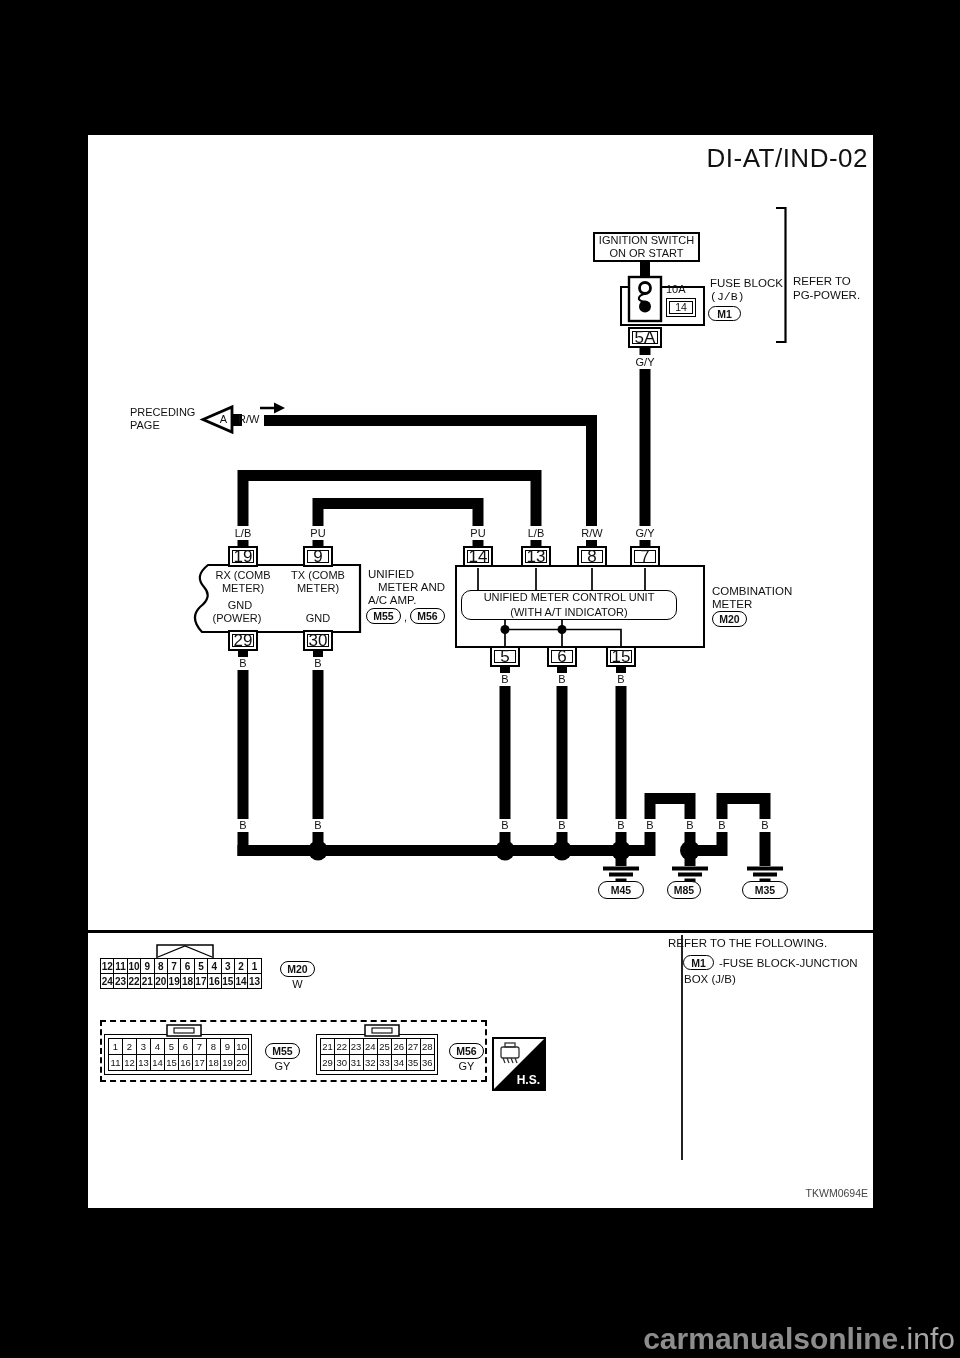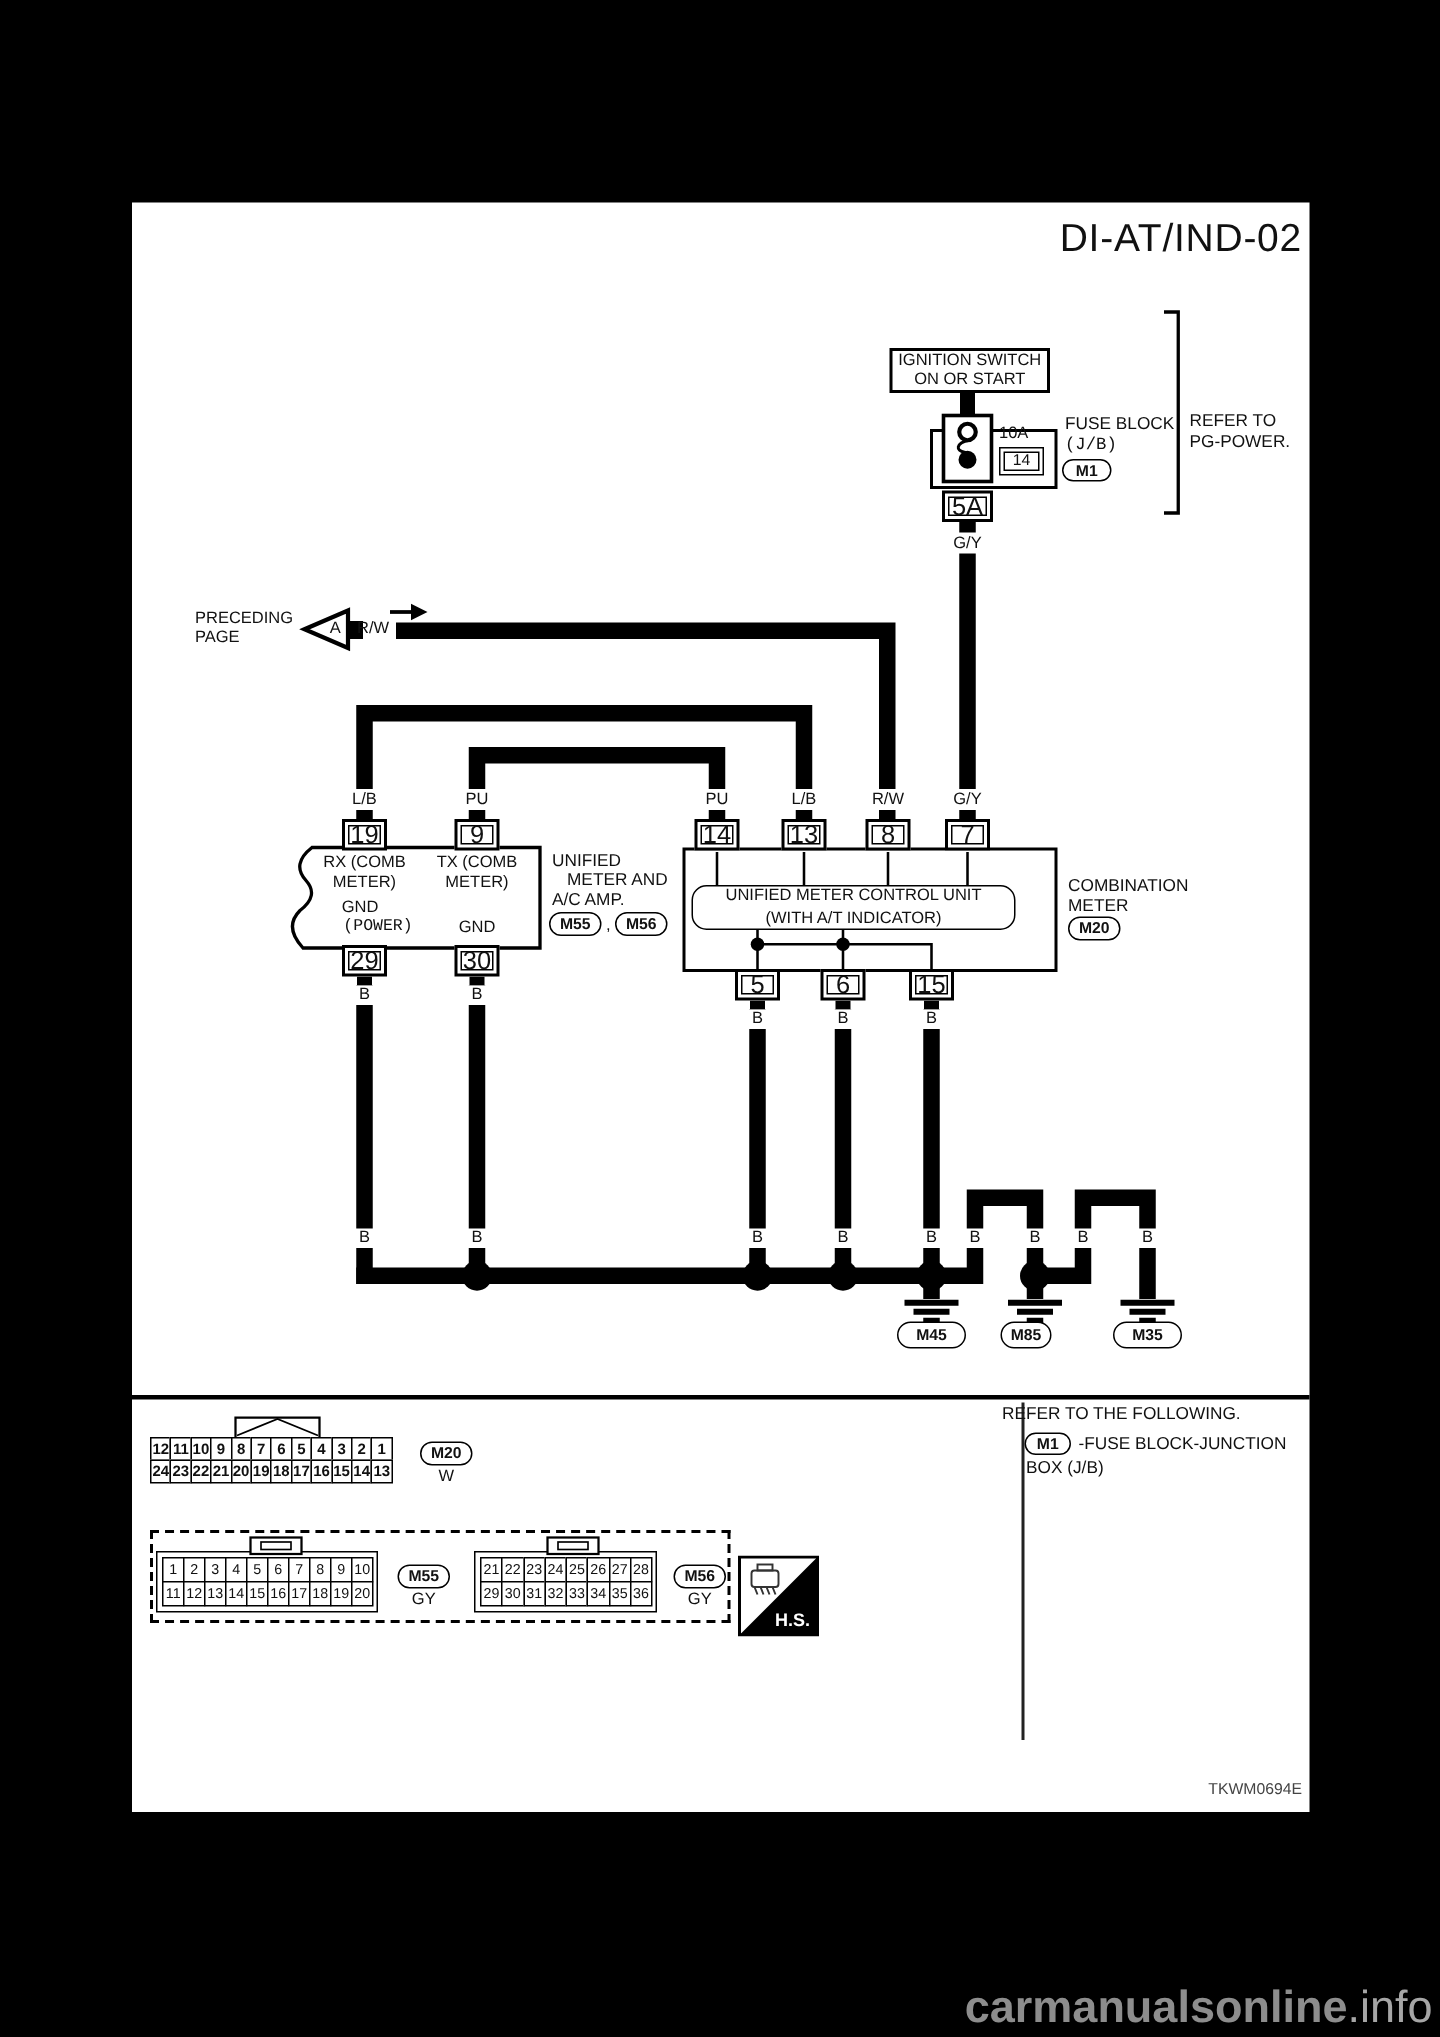--- a/index.html
+++ b/index.html
@@ -199,21 +199,21 @@
     </div>
   <div class="pinbox" style="left:542px;top:411px;width:30px;height:21px;">
       <div class="in">7</div>
     </div>
 
   <div class="t ctr" style="left:110px;top:434px;width:90px;">RX (COMB</div>
   <div class="t ctr" style="left:110px;top:447px;width:90px;">METER)</div>
   <div class="t ctr" style="left:185px;top:434px;width:90px;">TX (COMB</div>
   <div class="t ctr" style="left:185px;top:447px;width:90px;">METER)</div>
   <div class="t ctr" style="left:107px;top:464px;width:90px;">GND</div>
-  <div class="t ctr" style="left:119px;top:477px;width:90px;font-family:Liberation Mono, monospace;">(POWER)</div>
+  <div class="t ctr" style="left:104px;top:477px;width:90px;">(POWER)</div>
   <div class="t ctr" style="left:185px;top:477px;width:90px;">GND</div>
   <div class="t12" style="left:280px;top:432px;">UNIFIED</div>
   <div class="t12" style="left:290px;top:445px;">METER AND</div>
   <div class="t12" style="left:280px;top:458px;">A/C AMP.</div>
   <div class="oval" style="left:278px;top:473px;width:35px;height:16px;">M55</div>
   <div class="t" style="left:316px;top:476px;">,</div>
   <div class="oval" style="left:322px;top:473px;width:35px;height:16px;">M56</div>
 
   <div class="t12" style="left:624px;top:449px;">COMBINATION</div>
   <div class="t12" style="left:624px;top:462px;">METER</div>

